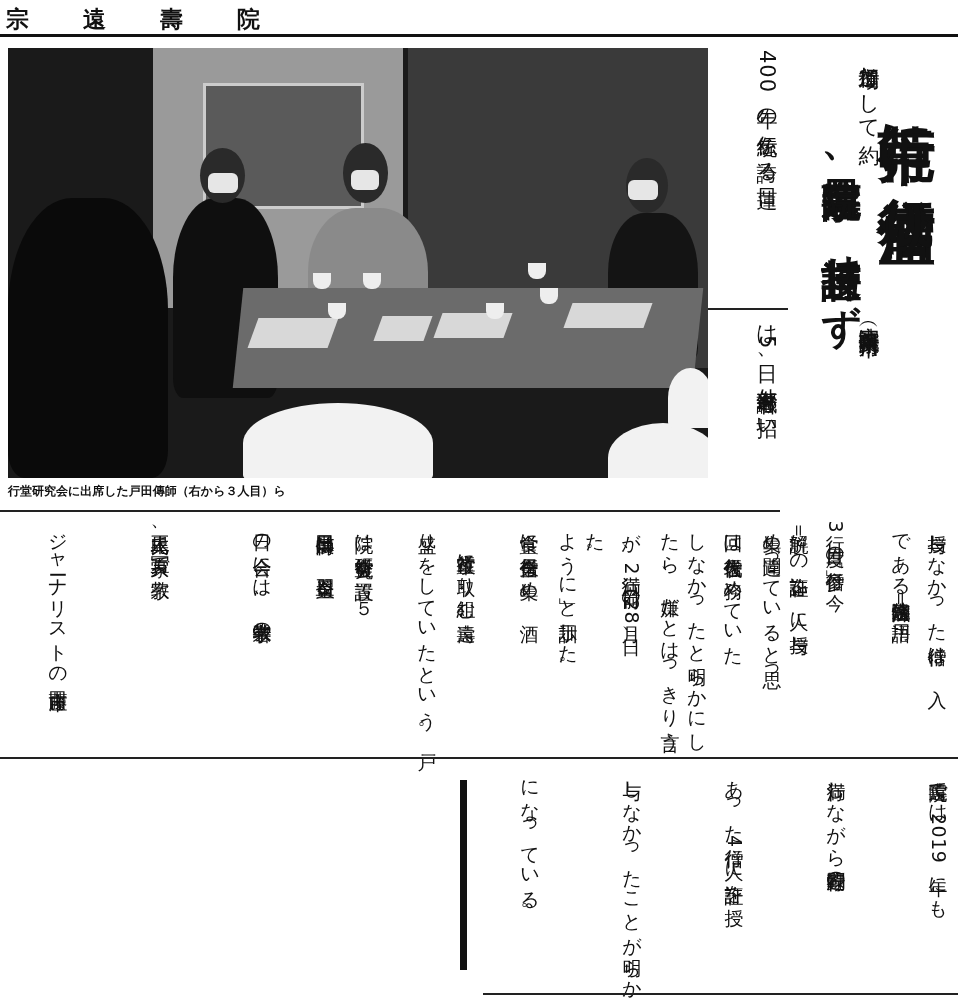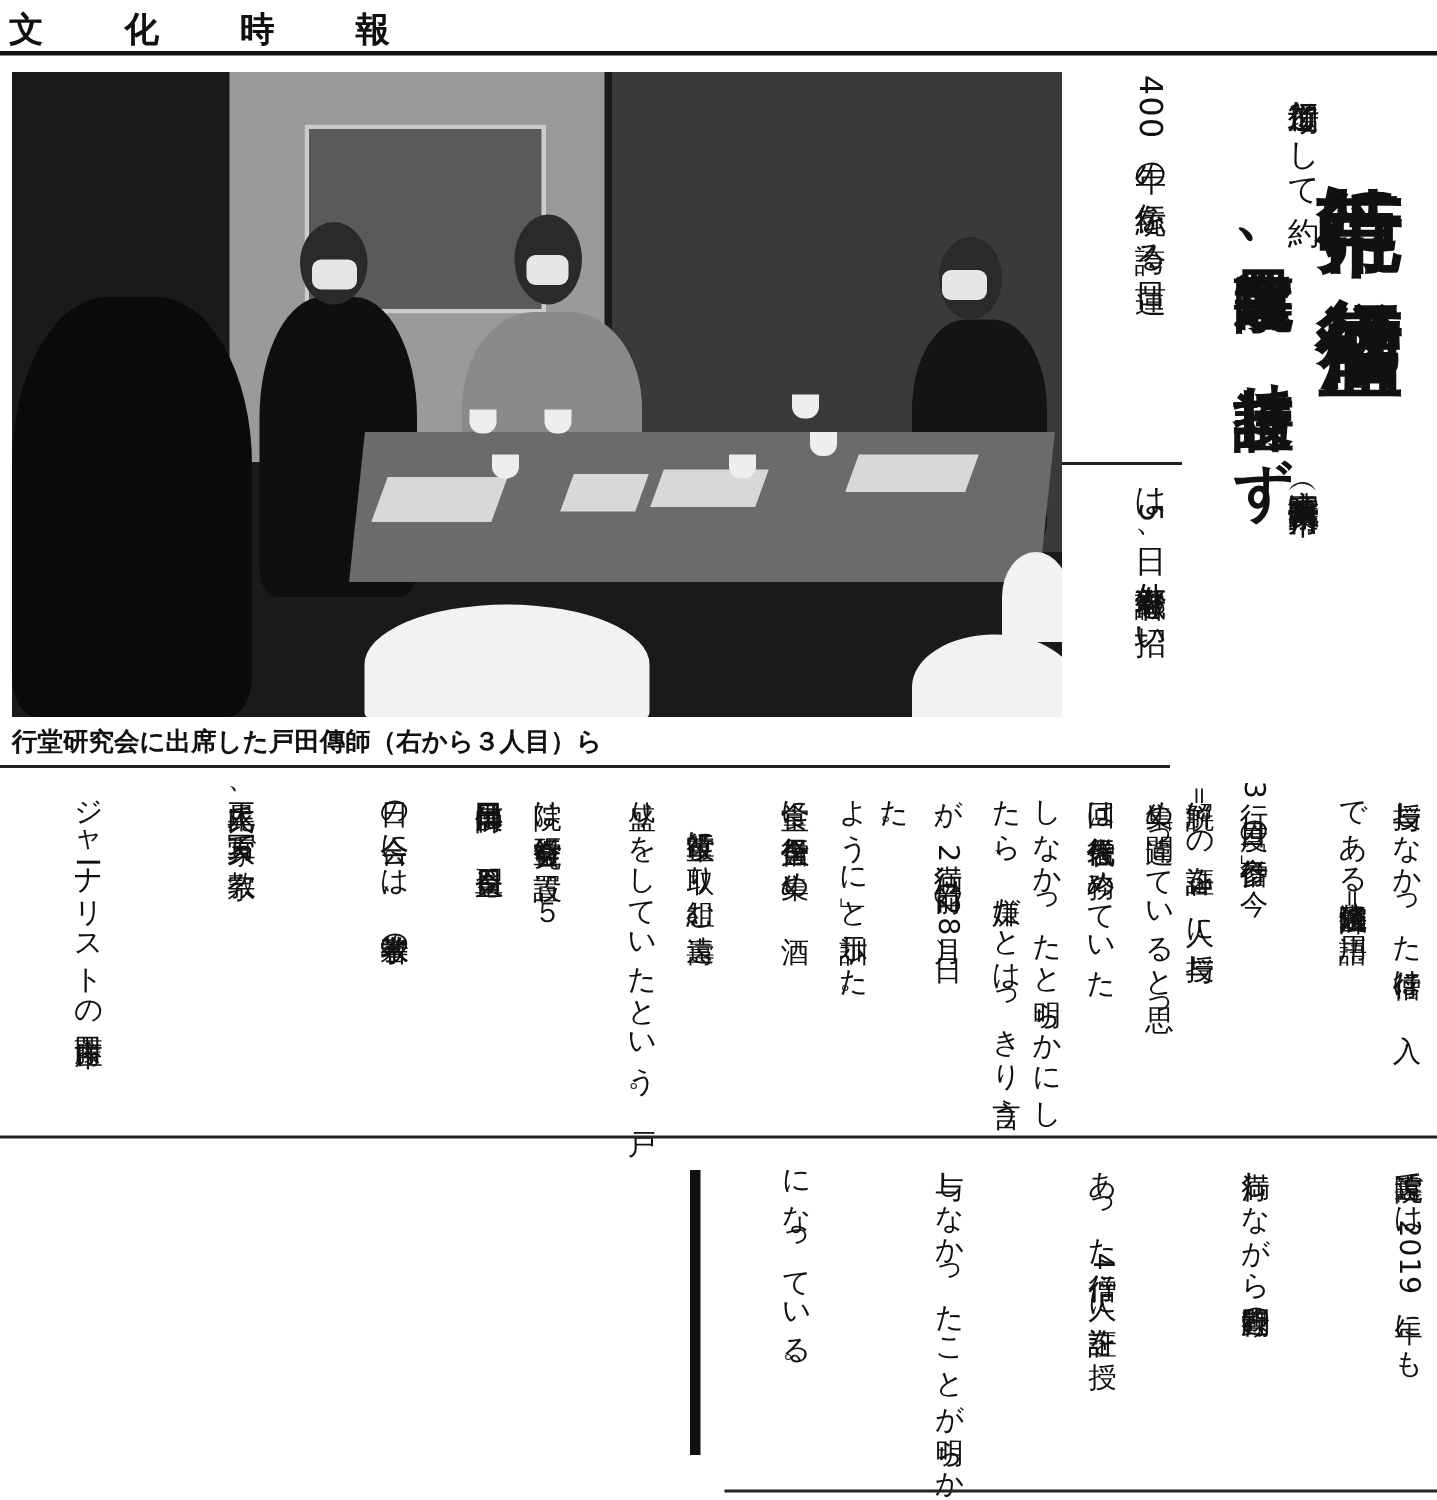--- a/index.html
+++ b/index.html
@@ -25,21 +25,21 @@
   .photo .curtain { position: absolute; left: 400px; top: 0; width: 300px; height: 320px; background: #3a3a3a; }
   .photo .person { position: absolute; border-radius: 40% 40% 10% 10%; }
   .photo .head { position: absolute; border-radius: 50%; background: #2a2a2a; }
   .photo .mask { position: absolute; background: #e6e6e6; border-radius: 6px; }
   .photo .table { position: absolute; left: 230px; top: 240px; width: 460px; height: 100px; background: #6b6b6b; transform: skewX(-6deg); }
   .photo .paper-sheet { position: absolute; background: #d8d8d8; }
   .photo .cup { position: absolute; width: 18px; height: 16px; background: #eee; border-radius: 0 0 8px 8px; }
   .photo .chair { position: absolute; background: #f2f2f2; border-radius: 50% 50% 10% 10%; }
 
   .caption {
-    position: absolute; left: 8px; top: 483px; font-size: 17px; font-weight: bold; white-space: nowrap;
+    position: absolute; left: 8px; top: 483px; font-size: 12px; font-weight: bold; white-space: nowrap;
   }
 
   .headline {
     position: absolute; top: 78px; left: 878px; writing-mode: vertical-rl;
     font-size: 58px; font-weight: bold; letter-spacing: 2px; line-height: 1;
   }
   .subhead {
     position: absolute; top: 148px; left: 822px; writing-mode: vertical-rl;
     font-size: 40px; font-weight: bold; line-height: 1; white-space: nowrap;
   }
@@ -53,21 +53,21 @@
     position: absolute; writing-mode: vertical-rl; font-size: 19px; line-height: 34px;
     white-space: pre; letter-spacing: 0.5px;
   }
   .hrule { position: absolute; height: 2px; background: #222; }
   .vbar { position: absolute; width: 7px; background: #111; }
 </style>
 </head>
 <body>
 
 <div class="masthead">
-  <span class="paper">文化時報</span>
+  <span class="paper">宗遠壽院</span>
 </div>
 <div class="rule-top"></div>
 
 <div class="photo" title="行堂研究会の様子（マスク姿の参加者がテーブルを囲む写真）">
   <div class="wall"></div>
   <div class="painting"></div>
   <div class="curtain"></div>
 
   <div class="person" style="left:165px;top:150px;width:105px;height:200px;background:#0f0f0f;"></div>
   <div class="head" style="left:192px;top:100px;width:45px;height:55px;"></div>

